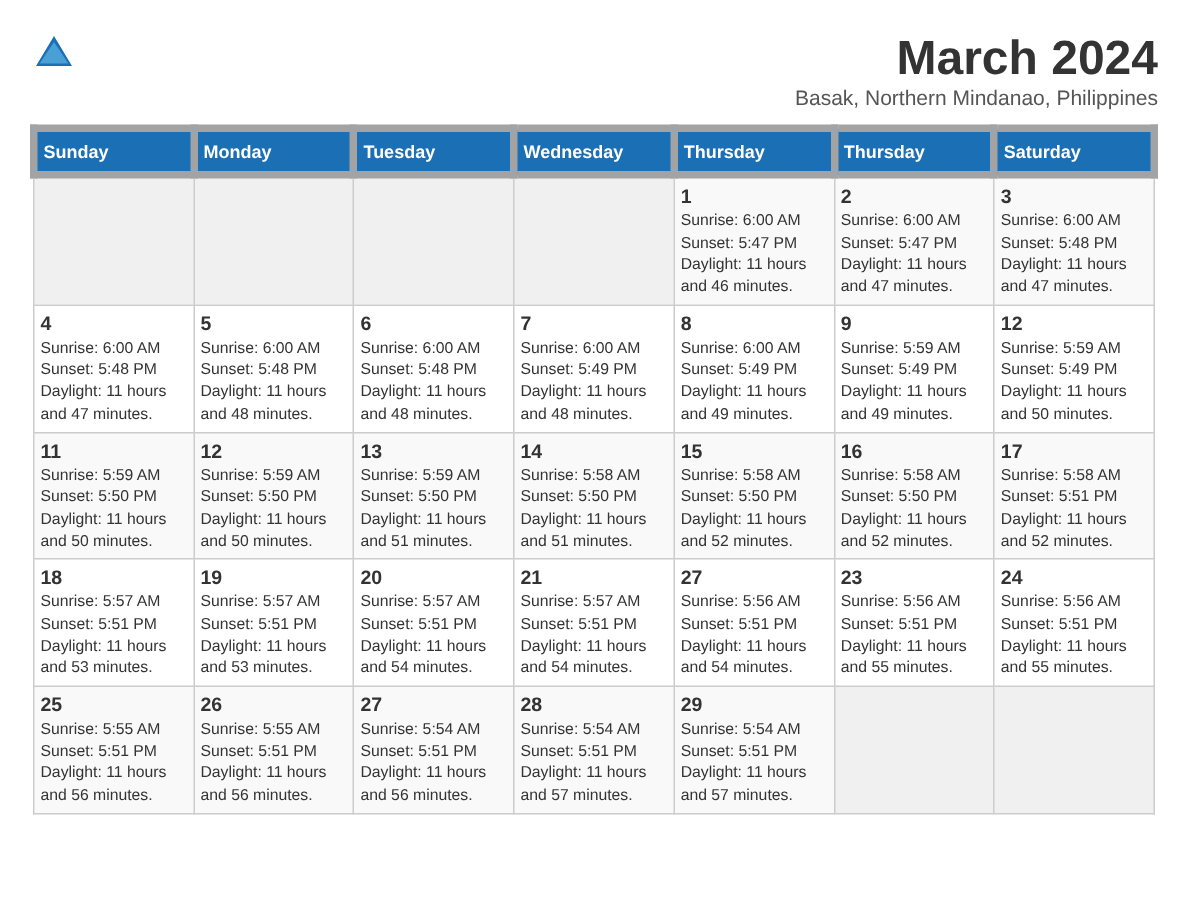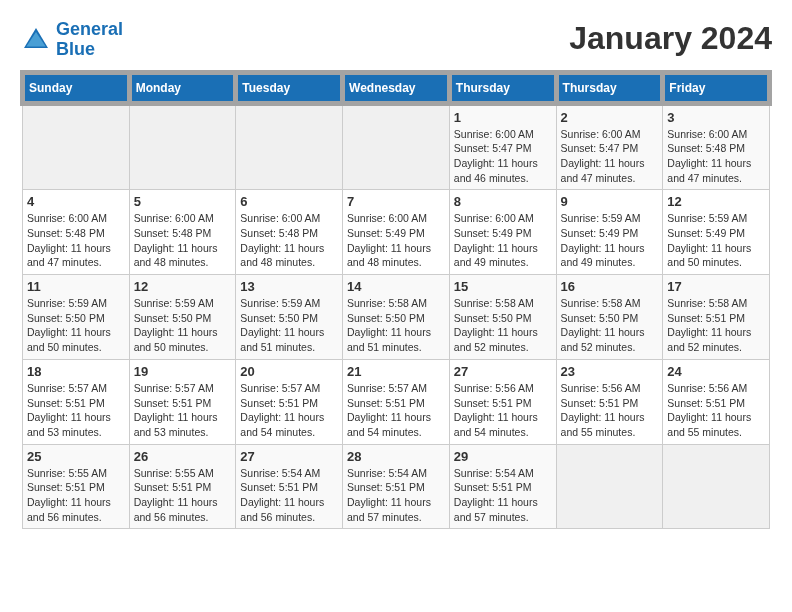--- a/index.html
+++ b/index.html
@@ -89,40 +89,37 @@
   </style>
 </head>
 <body>
 
 <div class="header">
   <div class="logo">
     <svg class="logo-icon" viewBox="0 0 40 40" xmlns="http://www.w3.org/2000/svg">
       <polygon points="20,5 35,30 5,30" fill="#1a6fb5"></polygon>
       <polygon points="20,10 32,28 8,28" fill="#4a9fd5"></polygon>
     </svg>
-    <div class="logo-text">
-      <div><span>General</span></div>
-      <div><span>Blue</span></div>
-    </div>
   </div>
   <div class="title-block">
-    <div class="calendar-title">January 2024</div>
+    <div class="calendar-title">March 2024</div>
+    <div class="calendar-subtitle">Basak, Northern Mindanao, Philippines</div>
   </div>
 </div>
 
 <table>
   <thead>
     <tr>
     <th>Sunday</th>
         <th>Monday</th>
         <th>Tuesday</th>
         <th>Wednesday</th>
         <th>Thursday</th>
         <th>Thursday</th>
-        <th>Friday</th>
+        <th>Saturday</th>
       </tr>
   </thead>
   <tbody id="calendar-body">
   <tr>
         <td class="empty-cell"></td>
         <td class="empty-cell"></td>
         <td class="empty-cell"></td>
         <td class="empty-cell"></td>
         <td>
           <span class="day-number">1</span>

